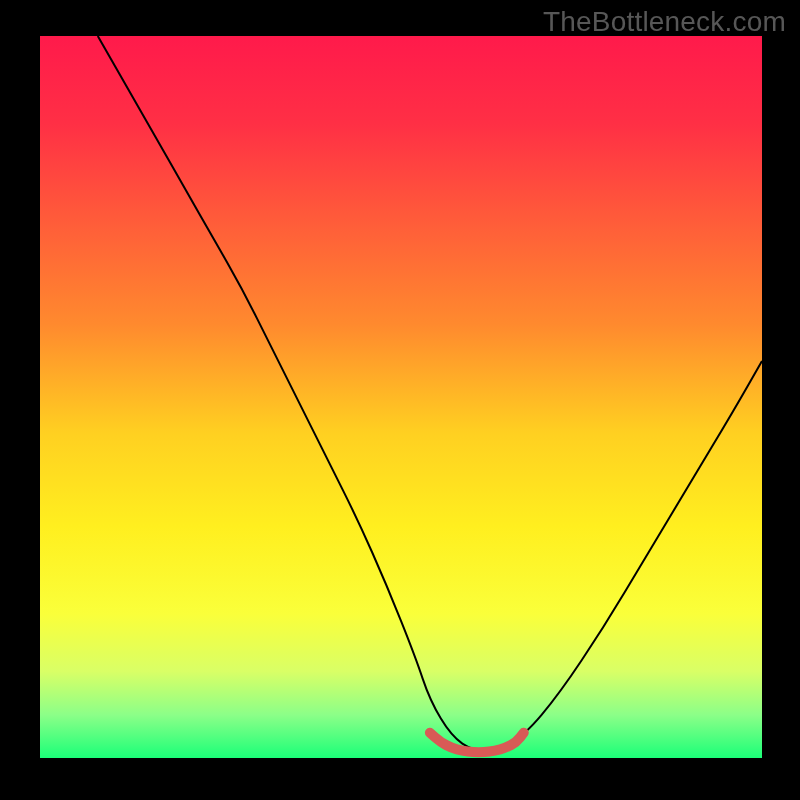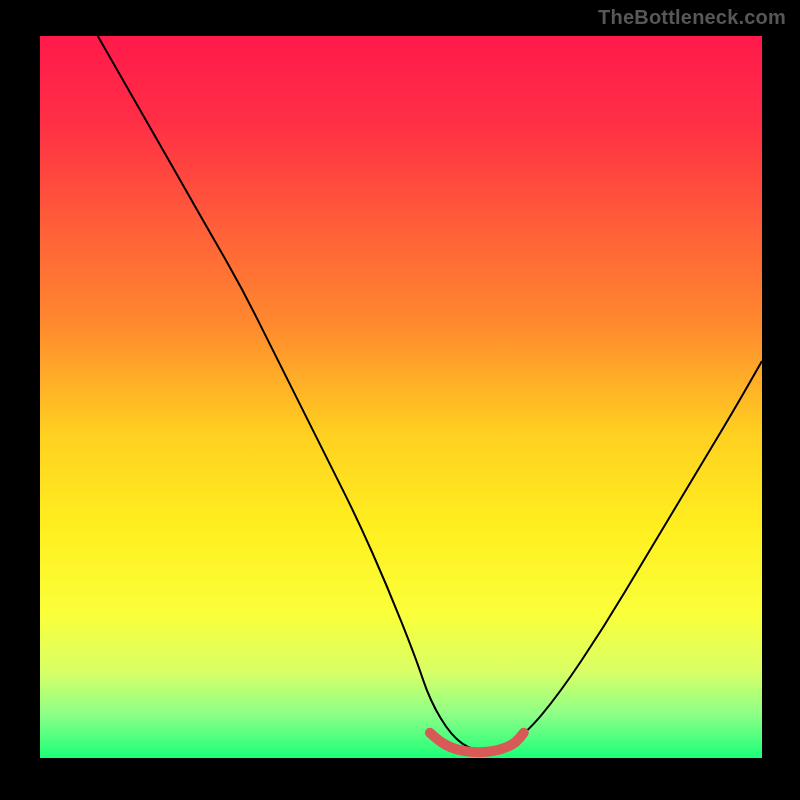--- a/index.html
+++ b/index.html
@@ -15,22 +15,22 @@
     position: relative;
     width: 800px;
     height: 800px;
     background: #000;
   }
   .watermark {
     position: absolute;
     top: 6px;
     right: 14px;
     color: #575757;
-    font-size: 20px;
-    font-weight: 700;
+    font-size: 28px;
+    font-weight: 400;
     letter-spacing: 0.2px;
     user-select: none;
   }
   svg {
     position: absolute;
     top: 0;
     left: 0;
   }
 </style>
 </head>

